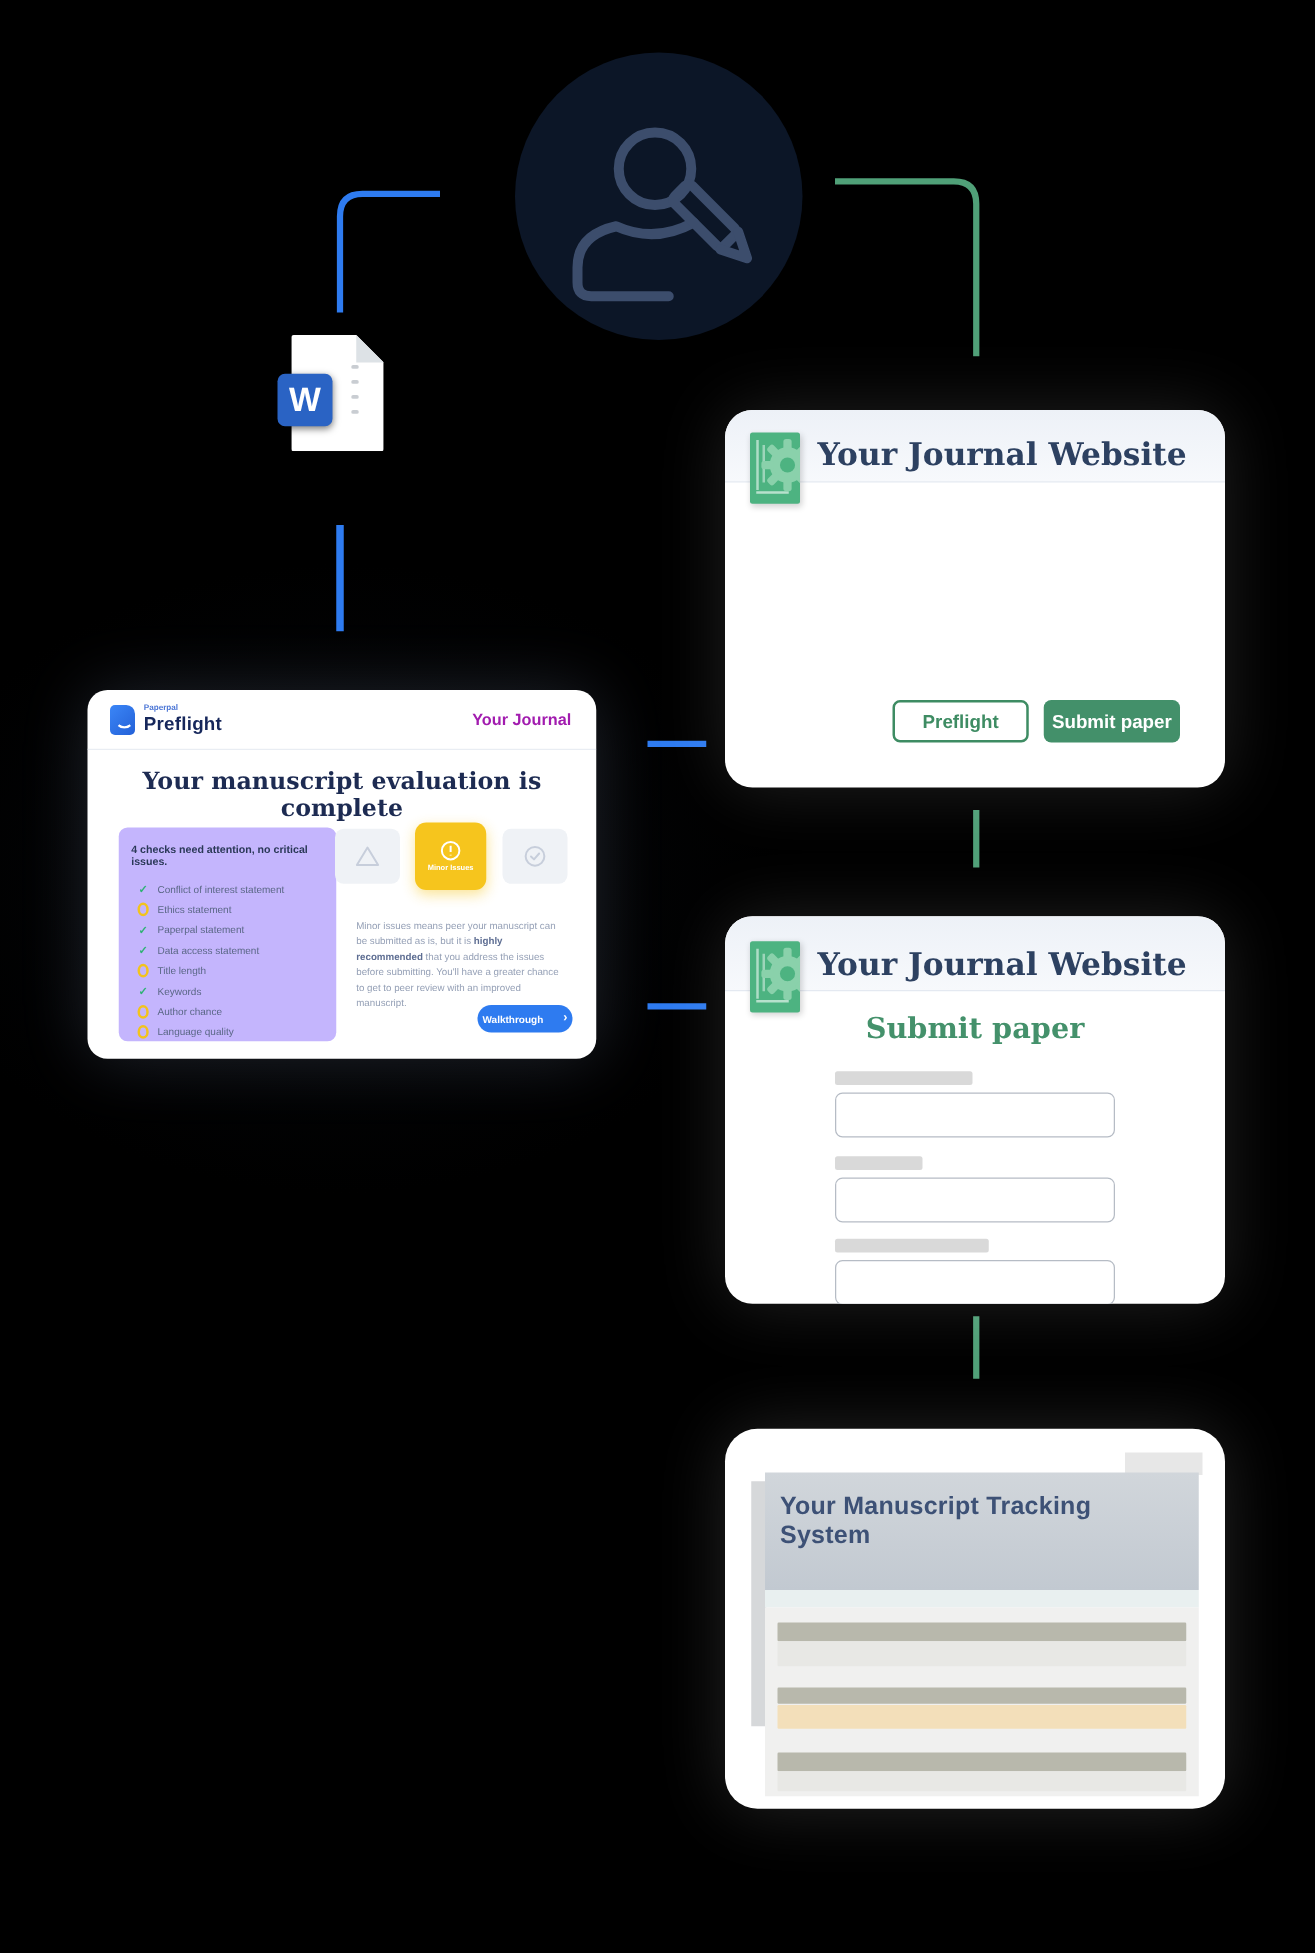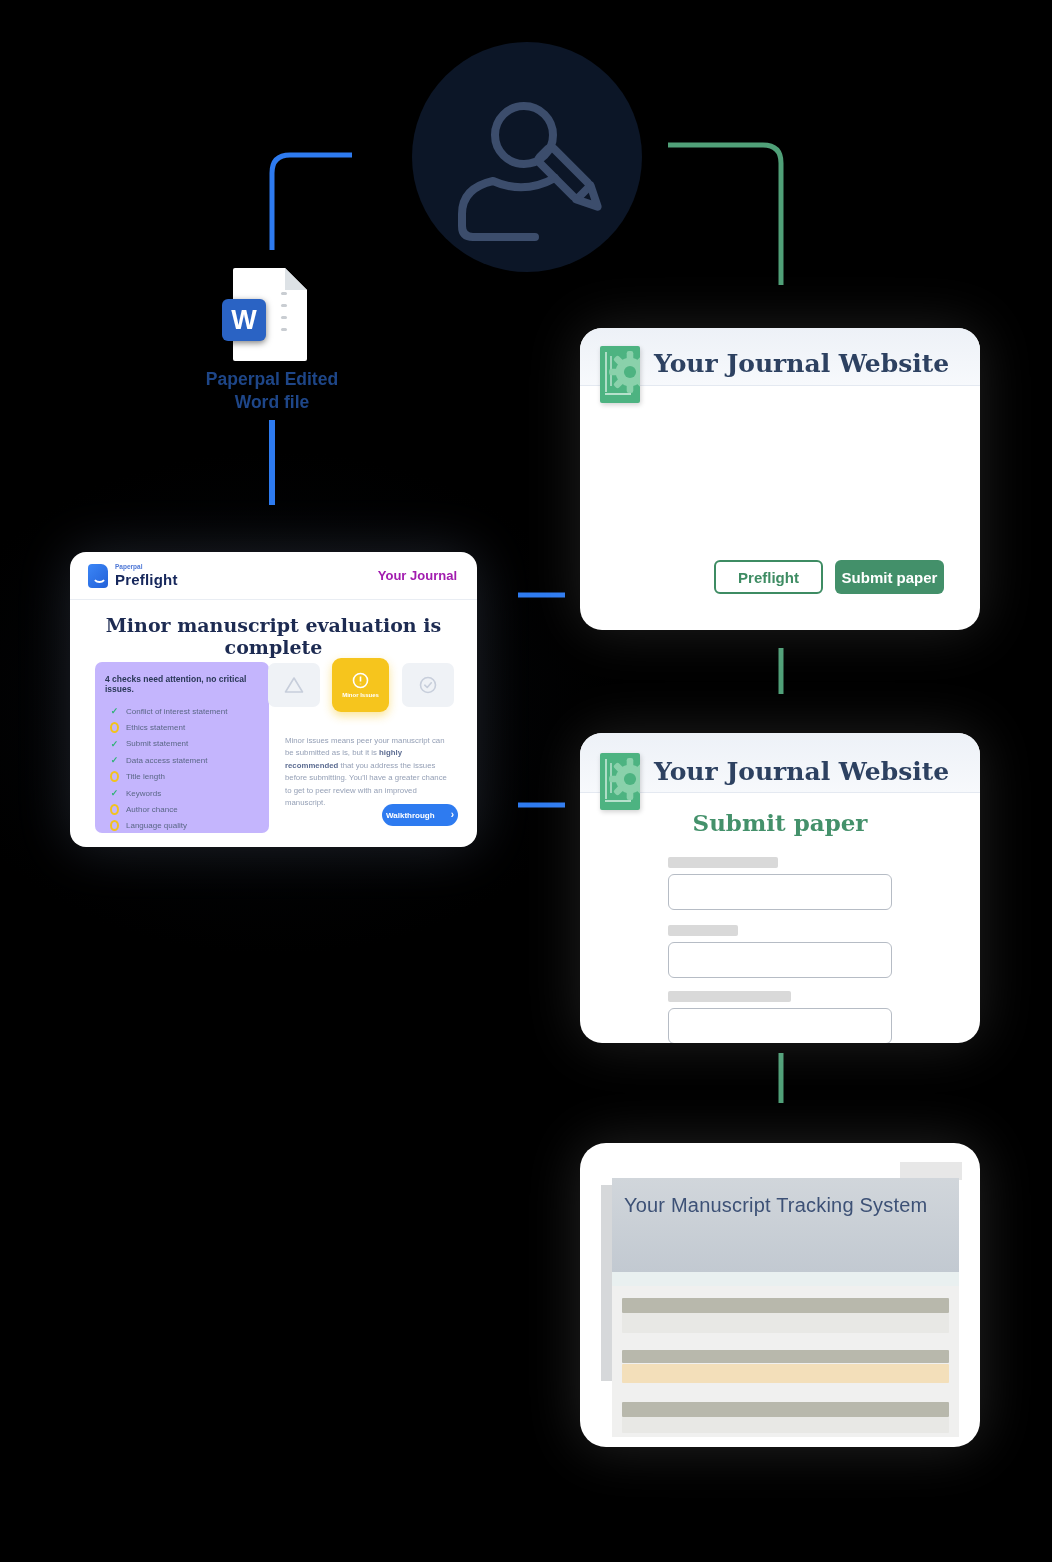--- a/index.html
+++ b/index.html
@@ -98,21 +98,21 @@
   .f-input { position:absolute; left:88px; width:224px; height:36px; background:#fff;
     border:1.5px solid #b6bcc5; border-radius:6px; }
 
   
   .trk-card { left:580px; top:1143px; width:400px; height:304px; border-radius:26px;
     box-shadow:0 0 55px rgba(255,255,255,.14); overflow:hidden; }
   .trk-tab { position:absolute; left:320px; top:19px; width:62px; height:18px; background:#e7e7e7; }
   .trk-back { position:absolute; left:21px; top:42px; width:12px; height:196px; background:#d6d8da; }
   .trk-header { position:absolute; left:32px; top:35px; width:347px; height:94px;
     background:linear-gradient(180deg,#d1d6db 0%, #c2c9d1 100%); padding:16px 12px; }
-  .trk-title { font-size:20px; font-weight:400; color:#3d5176; letter-spacing:.2px; }
+  .trk-title { font-size:20px; font-weight:700; color:#3d5176; letter-spacing:.2px; }
   .trk-teal { position:absolute; left:32px; top:129px; width:347px; height:14px; background:#e9f0f0; }
   .trk-body { position:absolute; left:32px; top:143px; width:347px; height:151px; background:#f0f0ef; }
   .trk-row { position:absolute; left:10px; width:327px; border-radius:1px; }
   .r-dark { background:#b8b8ac; }
   .r-light { background:#e8e8e5; }
   .r-tan { background:#f3dfba; }
 </style>
 </head>
 <body>
 
@@ -150,50 +150,46 @@
   <div class="word-wrap">
     <div class="doc">
       <div class="doc-line" style="top:24px"></div>
       <div class="doc-line" style="top:36px"></div>
       <div class="doc-line" style="top:48px"></div>
       <div class="doc-line" style="top:60px"></div>
     </div>
     <div class="doc-fold"></div>
     <div class="w-badge">W</div>
   </div>
-  <div class="word-label">
-    <div>Paperpal Edited</div>
-    <div>Word file</div>
-  </div>
 
   <div class="card pf-card">
     <div class="pf-header">
       <div class="pf-logo"></div>
       <div class="pf-brand-txt">
         <span class="pf-brand-small">Paperpal</span>
         <span class="pf-brand-name">Preflight</span>
       </div>
       <span class="pf-header-right">Your Journal</span>
     </div>
-    <div class="pf-title">Minor manuscript evaluation is complete</div>
+    <div class="pf-title">Your manuscript evaluation is complete</div>
 
     <div class="pf-panel">
       <div class="pf-summary">4 checks need attention, no critical issues.</div>
       <ul class="pf-list">
         <li data-status="pass">
           <span class="ck-ico"></span>
           <span class="ck-label">Conflict of interest statement</span>
           </li>
         <li data-status="warn">
           <span class="ck-ico"></span>
           <span class="ck-label">Ethics statement</span>
           </li>
         <li data-status="pass">
           <span class="ck-ico"></span>
-          <span class="ck-label">Submit statement</span>
+          <span class="ck-label">Paperpal statement</span>
           </li>
         <li data-status="pass">
           <span class="ck-ico"></span>
           <span class="ck-label">Data access statement</span>
           </li>
         <li data-status="warn">
           <span class="ck-ico"></span>
           <span class="ck-label">Title length</span>
           </li>
         <li data-status="pass">

